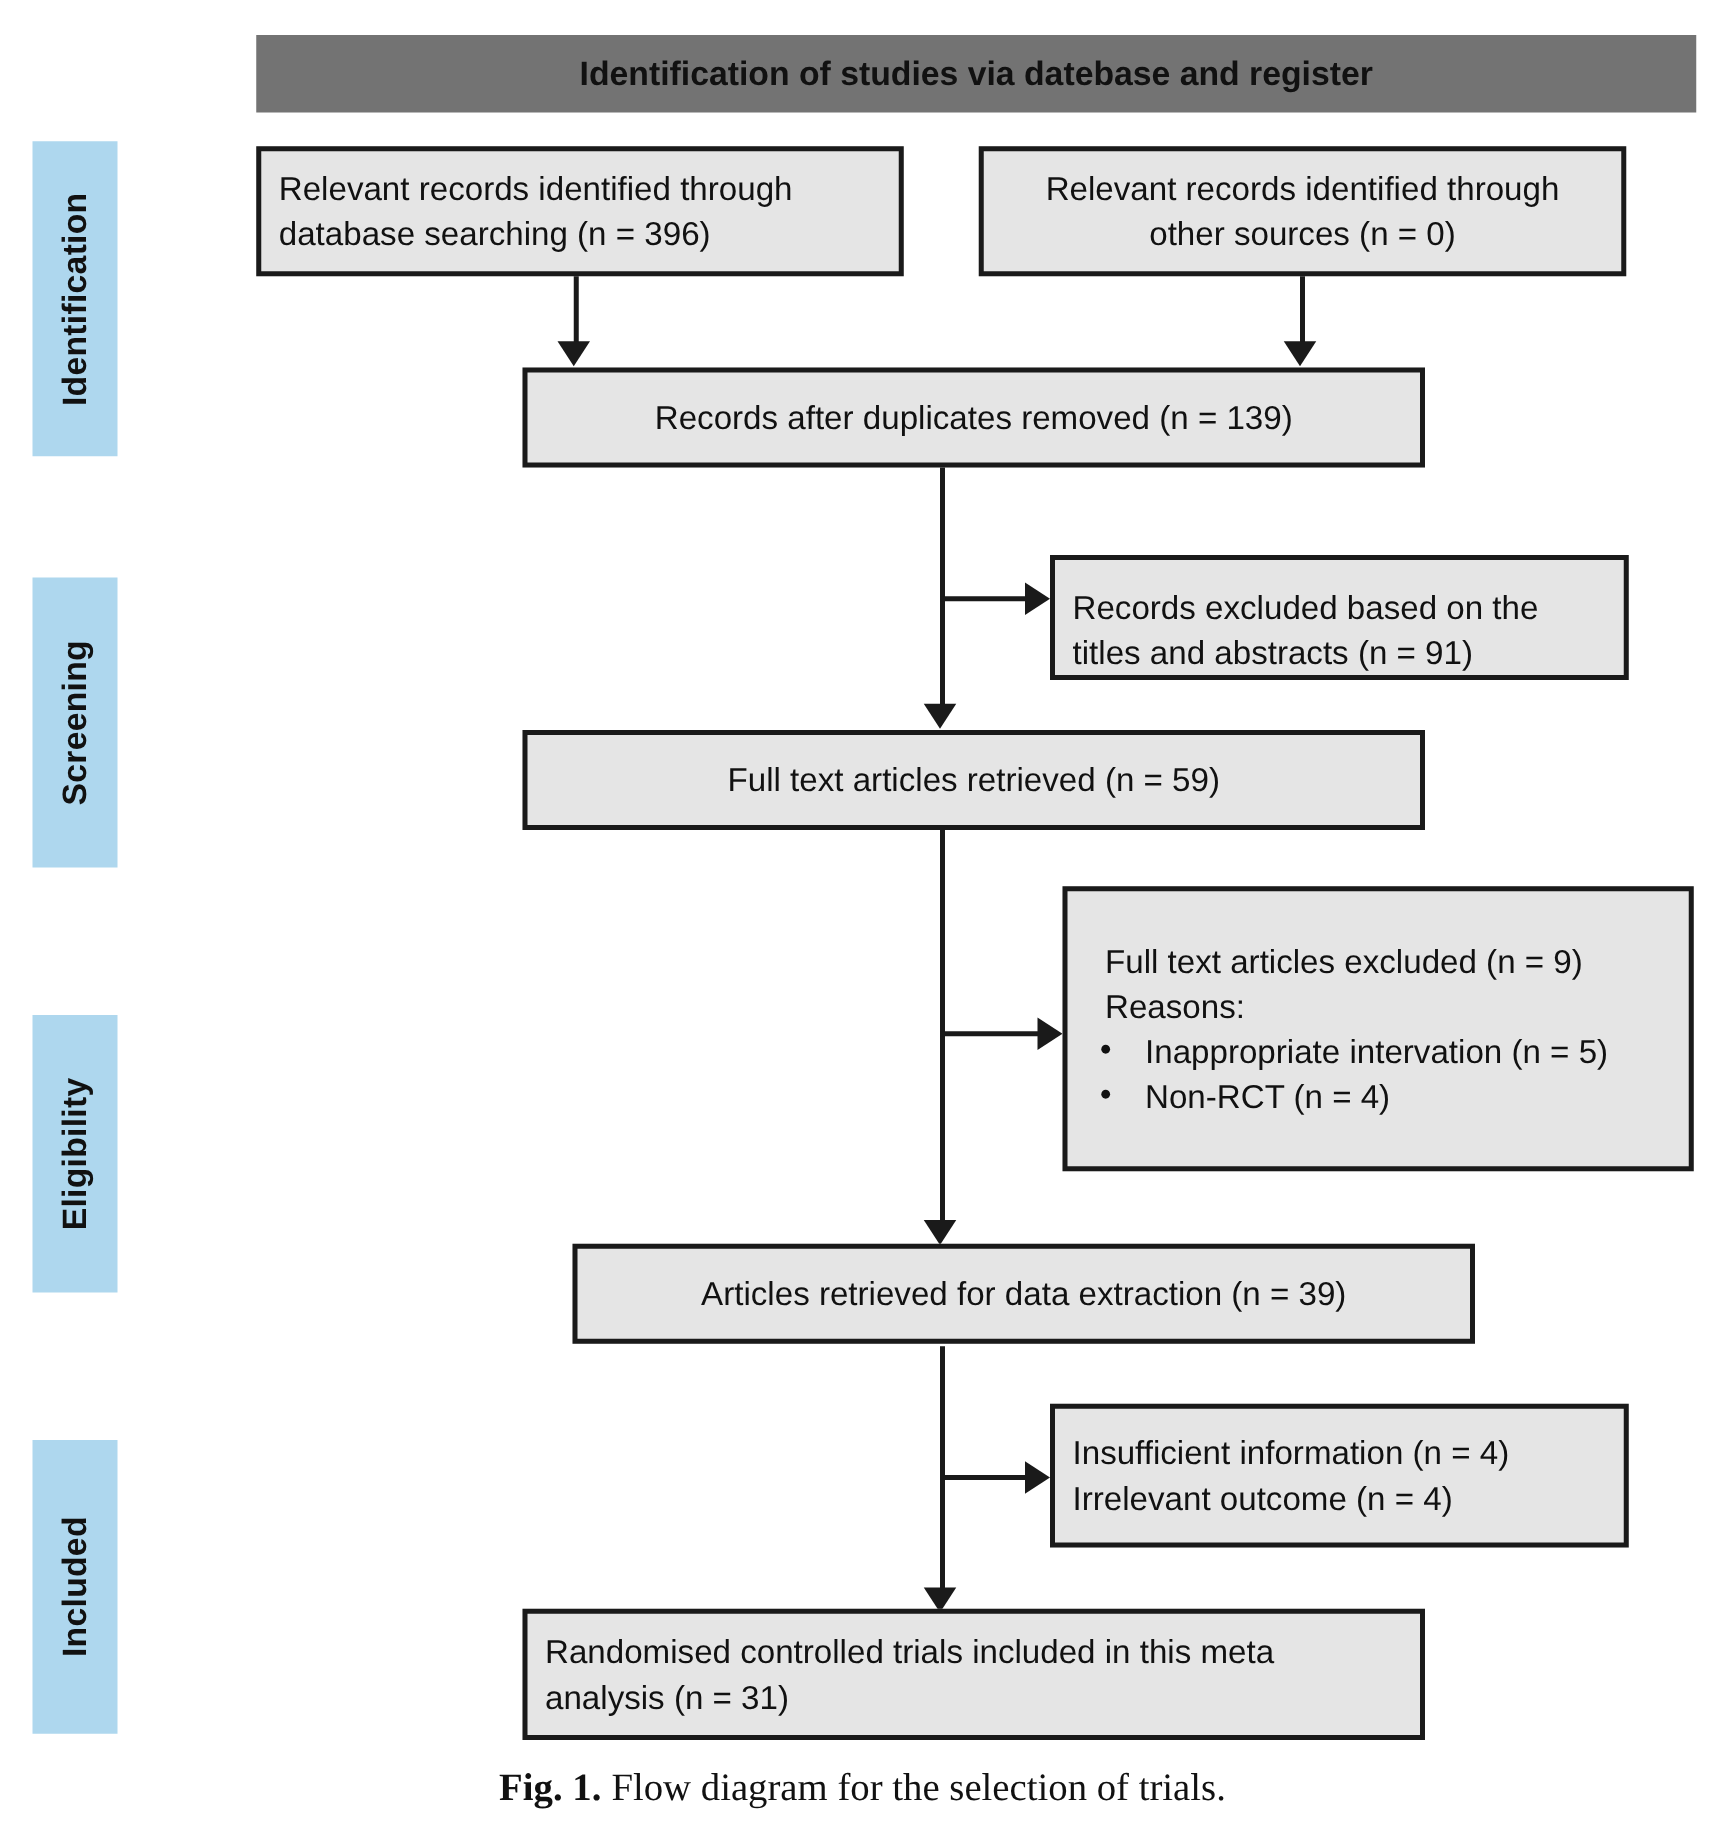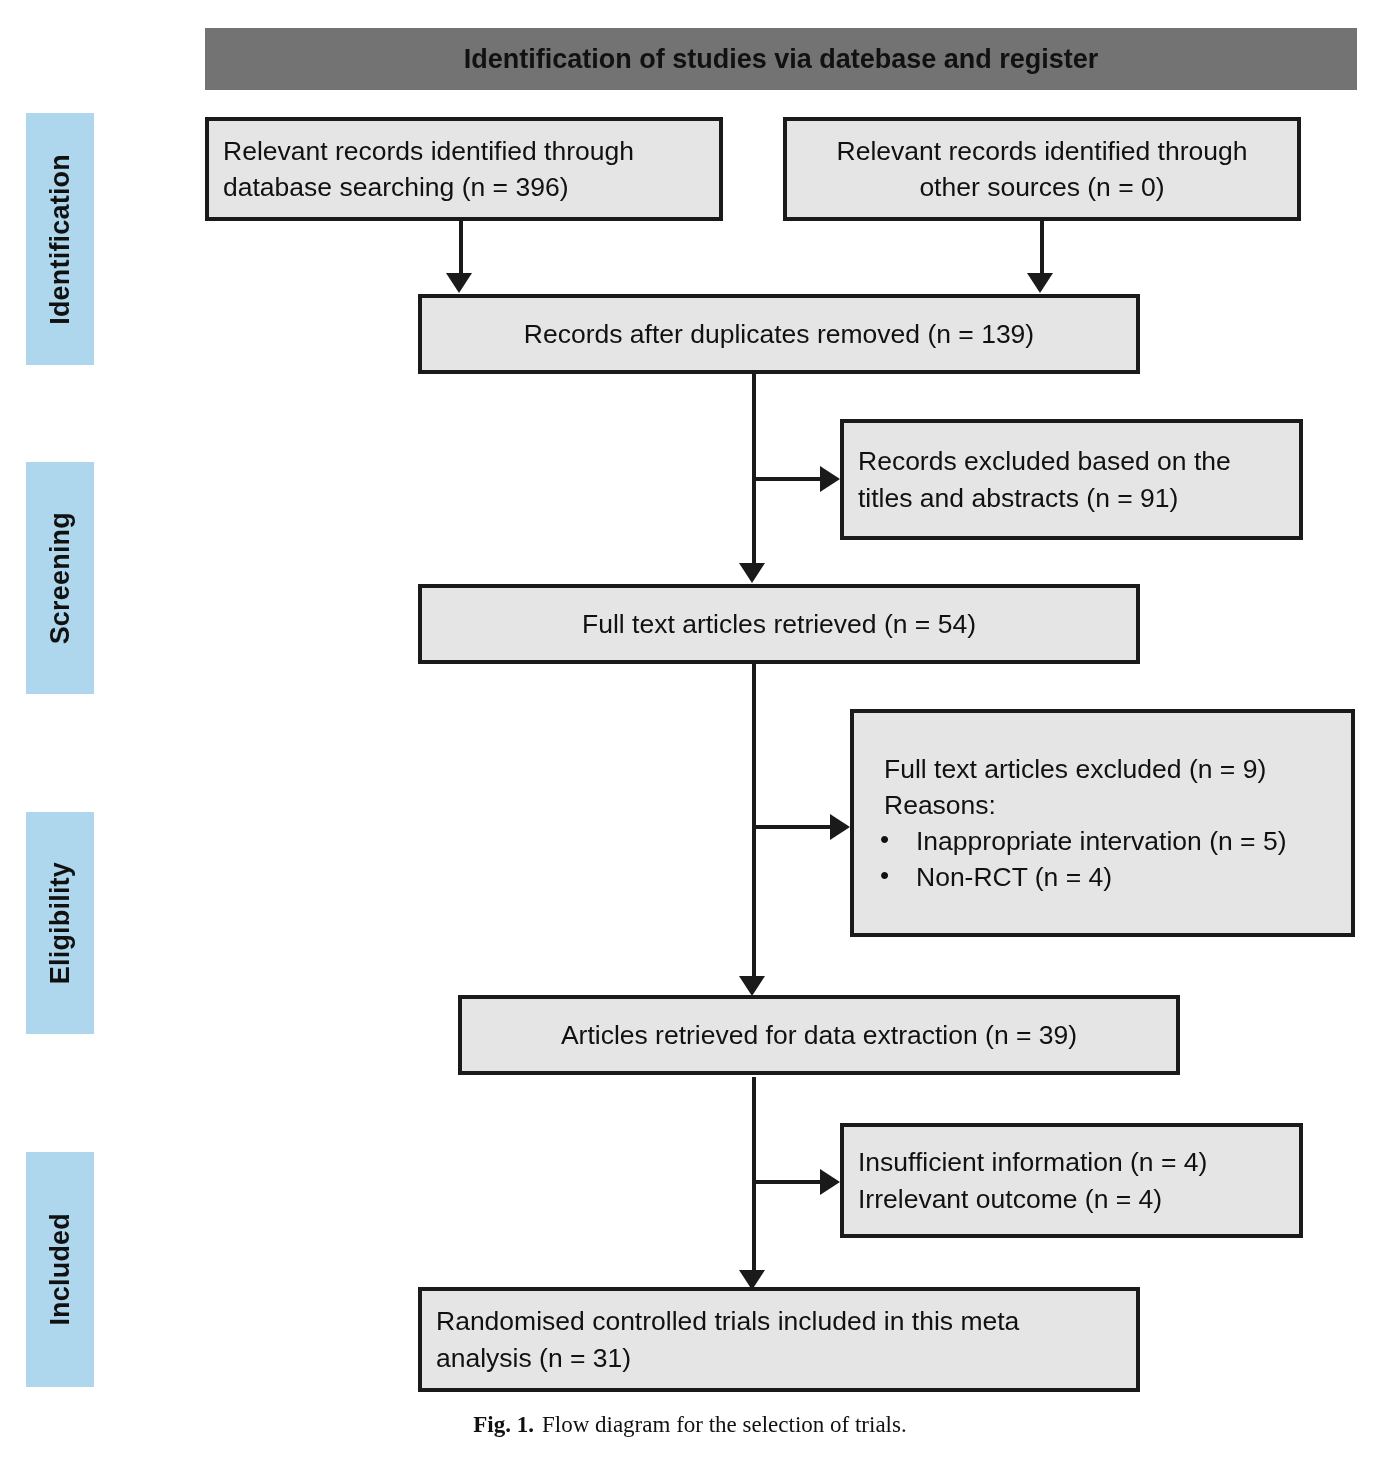--- a/index.html
+++ b/index.html
@@ -128,21 +128,21 @@
   }
 
   
   #figure-caption {
     position: absolute;
     left: 0;
     top: 1412px;
     width: 1380px;
     text-align: center;
     font-family: "Liberation Serif", serif;
-    font-size: 23px;
+    font-size: 31px;
     color: #111111;
   }
   #figure-caption .caption-label {
     font-weight: bold;
     margin-right: 8px;
   }
 </style>
 </head>
 <body>
 
@@ -191,29 +191,29 @@
   <div class="flow-box align-center" style="left:418px; top:294px; width:722px; height:80px;">
     <div class="flow-box-text">Records after duplicates removed (n = 139)</div>
   </div>
 
   <div class="vline" style="left:752px; top:374px; height:200px;"></div>
   <div class="arrow-down" style="left:739px; top:563px;"></div>
 
   <div class="hline" style="left:752px; top:477px; width:72px;"></div>
   <div class="arrow-right" style="left:820px; top:466px;"></div>
 
-  <div class="flow-box align-left" style="left:840px; top:419px; width:463px; height:121px;">
+  <div class="flow-box align-left" style="left:840px; top:444px; width:463px; height:100px;align-items:flex-end;">
     <div class="flow-box-text">
       <span>Records excluded based on the</span><br>
       <span>titles and abstracts (n = 91)</span>
     </div>
   </div>
 
   <div class="flow-box align-center" style="left:418px; top:584px; width:722px; height:80px;">
-    <div class="flow-box-text">Full text articles retrieved (n = 54)</div>
+    <div class="flow-box-text">Full text articles retrieved (n = 59)</div>
   </div>
 
   <div class="vline" style="left:752px; top:664px; height:323px;"></div>
   <div class="arrow-down" style="left:739px; top:976px;"></div>
 
   <div class="hline" style="left:752px; top:825px; width:82px;"></div>
   <div class="arrow-right" style="left:830px; top:814px;"></div>
 
   <div class="flow-box align-left" style="left:850px; top:709px; width:505px; height:228px;">
     <div class="flow-box-text">

